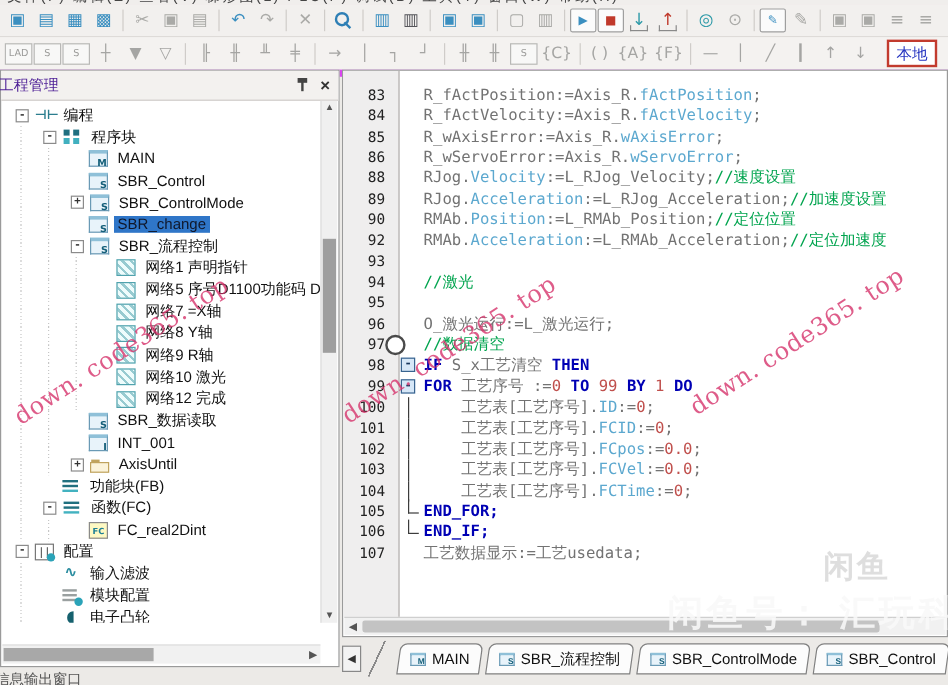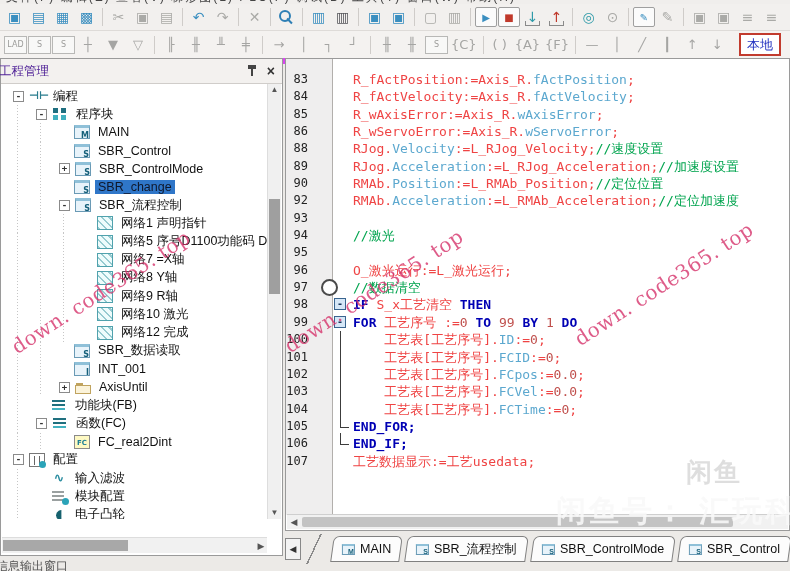--- a/index.html
+++ b/index.html
@@ -75,24 +75,24 @@
   .hsb .thumb{width:125px;height:11px;background:#a8a8a8;margin-left:1px}
   .hsb .rbtn{margin-left:auto;width:12px;font-size:9px;color:#555;text-align:center}
   #blabel{position:absolute;left:-4px;top:558px;font-size:12px;color:#555;white-space:nowrap}
   
   #editor{position:absolute;left:285px;top:58px;right:0;height:473px;background:#fff;
           border:1px solid #9a9a9a;box-sizing:border-box;overflow:hidden}
   #gutterbg{position:absolute;left:0;top:0;width:46px;bottom:15px;background:#efeeee;border-right:1px solid #b2afac}
   #code{position:absolute;left:0;top:0;right:0;bottom:15px;padding-top:12px;overflow:hidden}
   .crow{display:flex;height:17.35px;line-height:17.35px;position:relative;
         font-family:"DejaVu Sans Mono",monospace;font-size:13px;white-space:pre}
-  .lno{width:46px;flex:none;text-align:right;padding-right:24px;color:#222;font-size:12px;box-sizing:border-box}
+  .lno{width:46px;flex:none;text-align:right;padding-right:11px;color:#222;font-size:12px;box-sizing:border-box}
   .rail{width:21px;flex:none;position:relative}
   .ctext{margin:0;font:inherit;white-space:pre}
-  .sp{color:#ef4444}.sm{color:#5ca8cf}.sk{color:#0000b4;font-weight:bold}.sc{color:#00a44e}.sn{color:#c0504d}
+  .sp{color:#737373}.sm{color:#5ca8cf}.sk{color:#0000b4;font-weight:bold}.sc{color:#00a44e}.sn{color:#c0504d}
   .fbox{position:absolute;left:2px;top:2px;width:12px;height:12px;border:1px solid #39648f;background:#d6e7f7;
         color:#17365c;font:bold 10px/10px "DejaVu Sans Mono",monospace;text-align:center;box-sizing:border-box}
   .fline{position:absolute;left:8px;top:0;height:100%;border-left:1px solid #3c3c3c}
   .fcorner{position:absolute;left:8px;top:-2px;width:8px;height:11px;border-left:1px solid #3c3c3c;border-bottom:1px solid #3c3c3c}
   .bmk{position:absolute;left:35px;top:0;width:13px;height:13px;border:2px solid #4a4a4a;border-radius:50%;background:#fff;z-index:3}
   #ehsb{position:absolute;left:1px;right:1px;bottom:1px;height:14px;background:#f1f1f1;border-top:1px solid #cfcfcf;
         display:flex;align-items:center}
   #ehsb .lbtn{width:14px;font-size:9px;text-align:center;color:#555}
   #ehsb .thumb{height:10px;background:#c3c3c3;border-radius:2px;width:86%;margin-left:1px}
   

